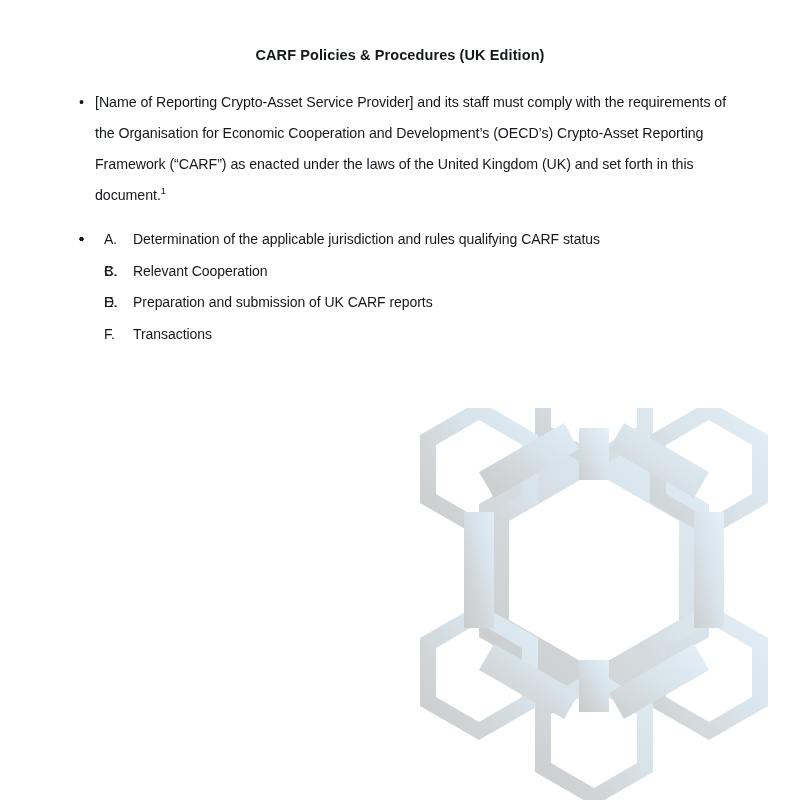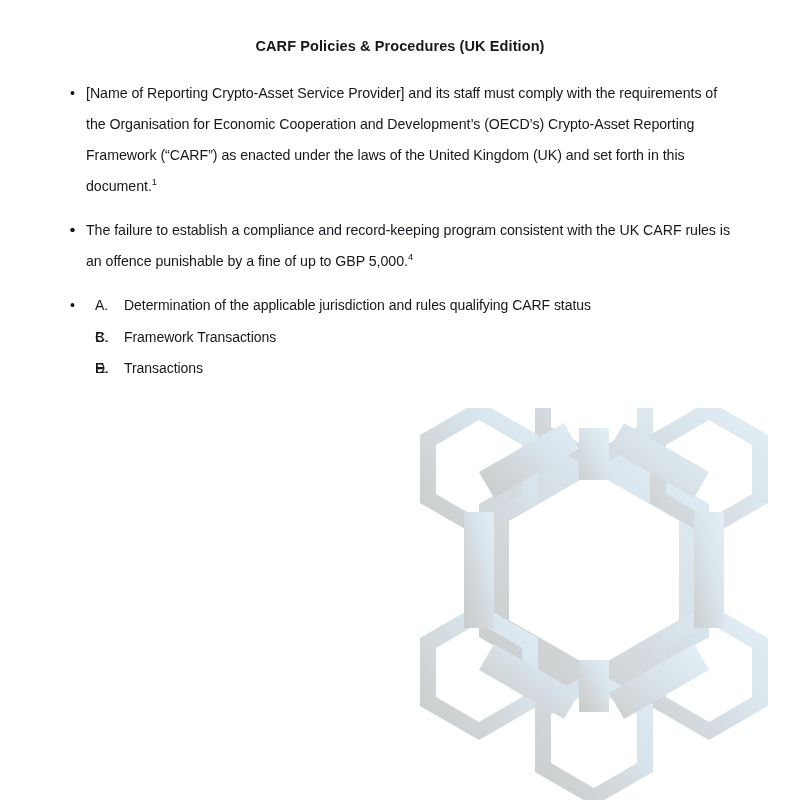--- a/index.html
+++ b/index.html
@@ -24,21 +24,21 @@
     width: 402px;
     height: 392px;
     z-index: 0;
     pointer-events: none;
   }
 
   
   #page {
     position: relative;
     z-index: 2;
-    padding: 0;
+    padding: 9px;
   }
 
   #doc-title {
     text-align: center;
     font-size: 14.5px;
     font-weight: bold;
     letter-spacing: 0.1px;
     margin: 0;
     padding-top: 38px;
   }
@@ -179,45 +179,45 @@
     <li class="bullet-item">
       <span class="bullet-dot">•</span>
     </li>
 
     <li class="bullet-item">
       <span class="bullet-dot">•</span>
     </li>
 
     <li class="bullet-item">
       <span class="bullet-dot">•</span>
-      <span class="para"><span>The failure to establish a compliance and record-keeping program consistent with the UK CARF rules is an offence punishable by a fine of up to GBP 5,000.</span><sup class="fn">4</sup></span>
     </li>
 
     <li class="bullet-item" style="margin-bottom:4px;">
       <span class="bullet-dot">•</span>
     </li>
   </ul>
 
   <ol id="alpha-list">
     <li class="alpha-item">
       <span class="alpha-marker">A.</span>
       <span>Determination of the applicable jurisdiction and rules qualifying CARF status</span>
     </li>
     <li class="alpha-item">
       <span class="alpha-marker">B.</span>
     </li>
     <li class="alpha-item">
       <span class="alpha-marker">C.</span>
-      <span>Framework Transactions</span>
+      <span>Relevant Cooperation</span>
     </li>
     <li class="alpha-item">
       <span class="alpha-marker">D.</span>
     </li>
     <li class="alpha-item">
       <span class="alpha-marker">E.</span>
+      <span>Preparation and submission of UK CARF reports</span>
     </li>
     <li class="alpha-item">
       <span class="alpha-marker">F.</span>
       <span>Transactions</span>
     </li>
   </ol>
 
 </div>
 
 </body></html>

